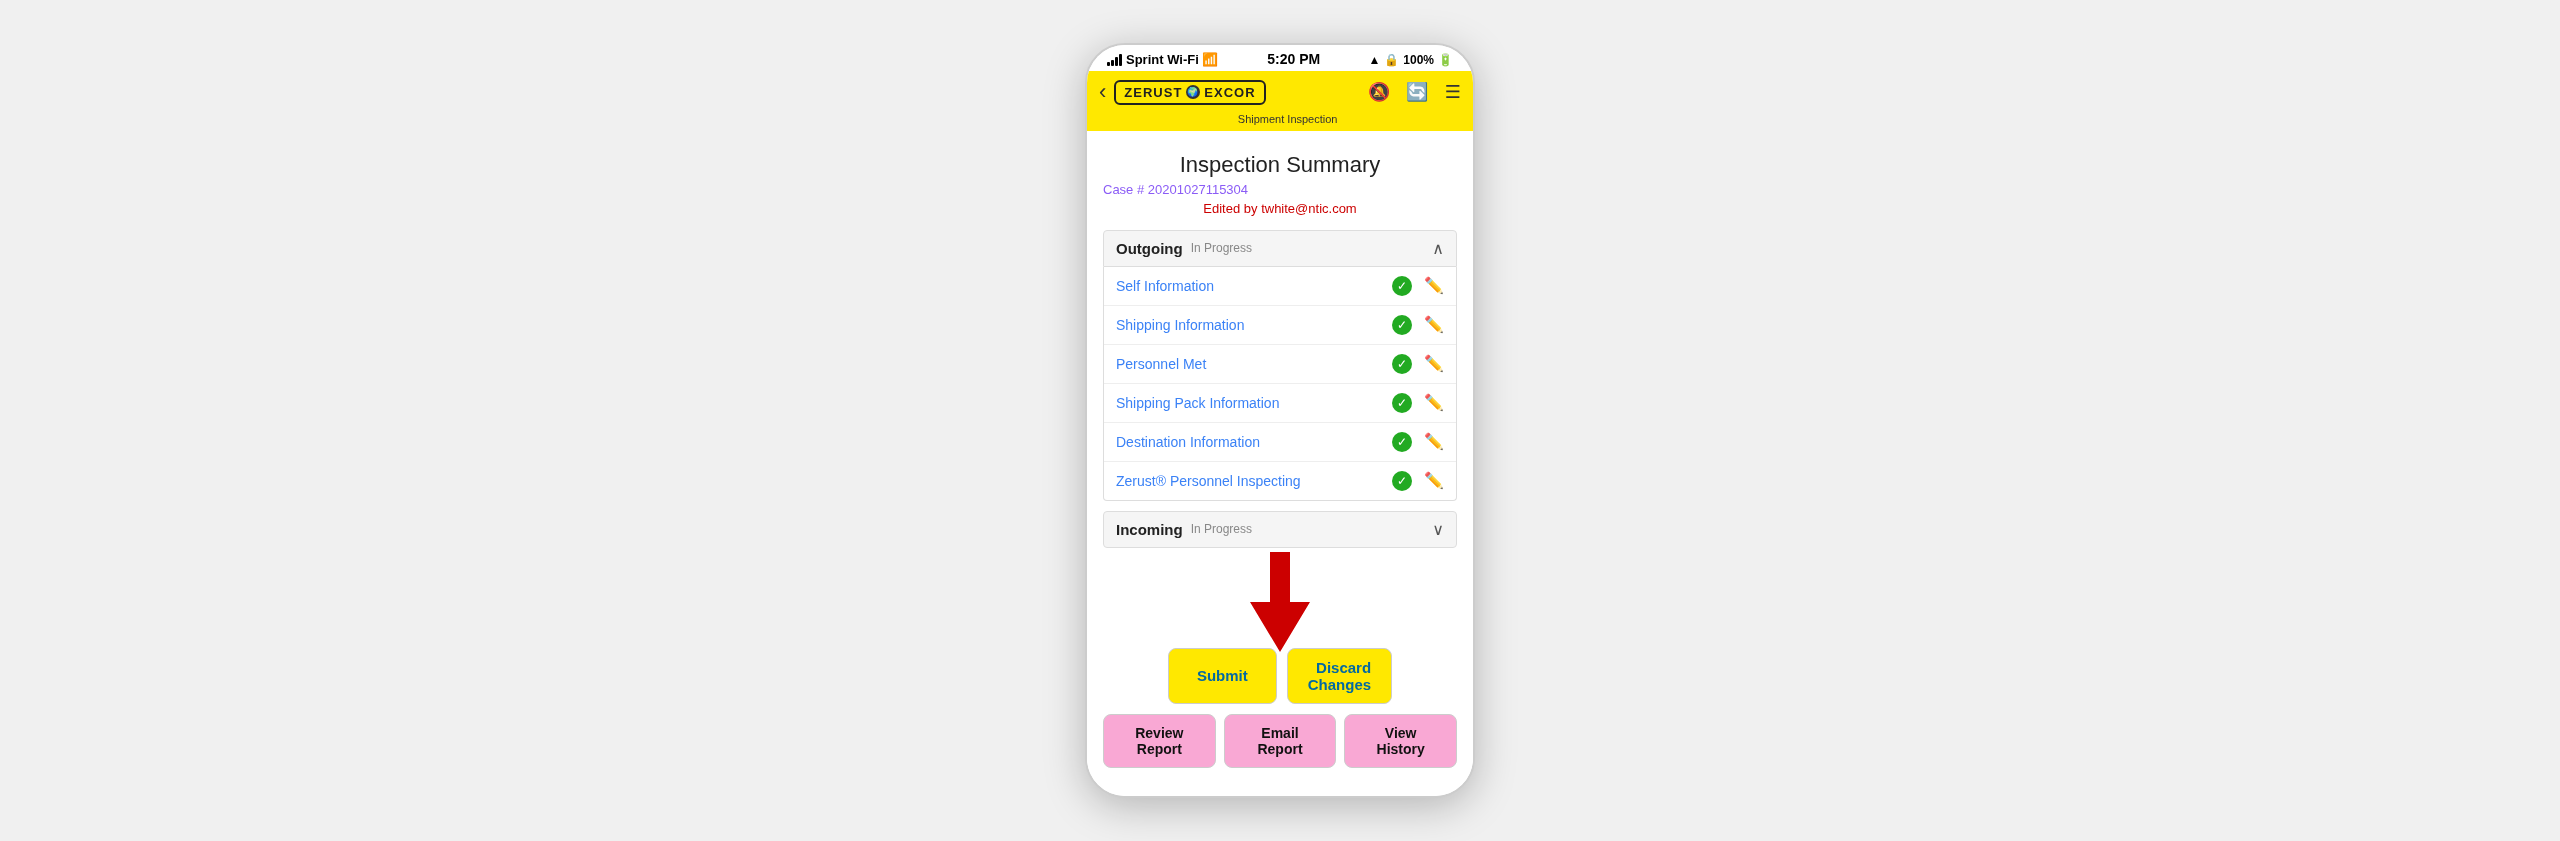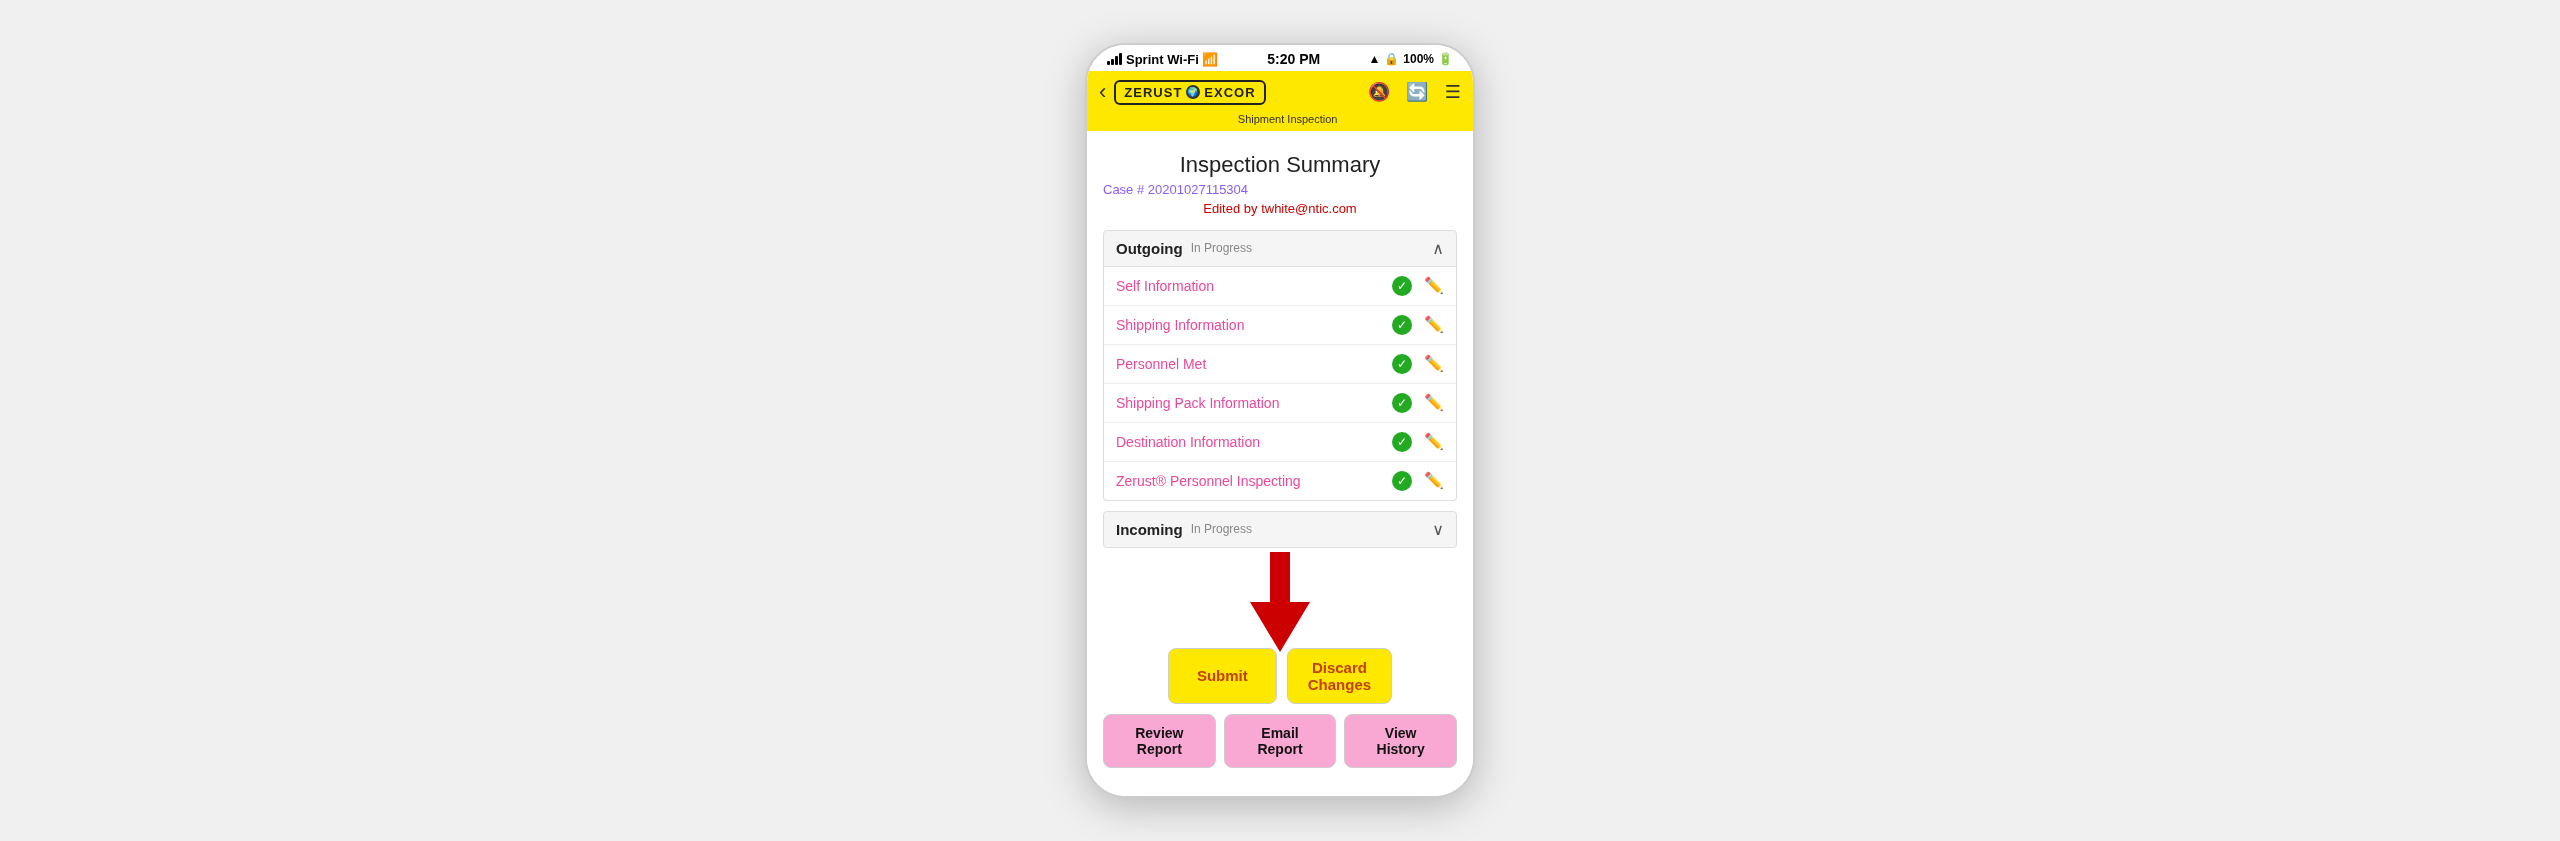--- a/index.html
+++ b/index.html
@@ -19,21 +19,21 @@
       overflow: hidden;
       box-shadow: 0 8px 40px rgba(0,0,0,0.25);
       border: 2px solid #ccc;
     }
 
     
     .status-bar {
       background: #fff;
       display: flex;
       justify-content: space-between;
-      align-items: center;
+      align-items: flex-end;
       padding: 6px 20px 4px 20px;
       font-size: 13px;
       font-weight: 600;
     }
     .status-left { display: flex; align-items: center; gap: 4px; }
     .status-right { display: flex; align-items: center; gap: 4px; font-size: 12px; }
     .signal-bars {
       display: flex; align-items: flex-end; gap: 1px;
     }
     .signal-bars span {
@@ -172,21 +172,21 @@
       display: flex;
       align-items: center;
       padding: 9px 12px;
       border-bottom: 1px solid #eee;
     }
     .list-item:last-child {
       border-bottom: none;
     }
     .list-item-label {
       font-size: 14px;
-      color: #ec4899;
+      color: #3b82f6;
       flex: 1;
     }
     .check-icon {
       width: 20px;
       height: 20px;
       border-radius: 50%;
       background: #22aa22;
       color: #fff;
       display: flex;
       align-items: center;
@@ -236,23 +236,23 @@
       justify-content: center;
       margin-bottom: 10px;
     }
     .btn-yellow {
       background: #FFE800;
       border: 1.5px solid #ccc;
       border-radius: 8px;
       padding: 10px 20px;
       font-size: 15px;
       font-weight: 700;
-      color: #c2410c;
-      cursor: pointer;
-      text-align: center;
+      color: #0369a1;
+      cursor: pointer;
+      text-align: right;
     }
     .btn-yellow.wide {
       padding: 10px 28px;
     }
 
     
     .buttons-row2 {
       display: flex;
       gap: 8px;
       justify-content: center;

